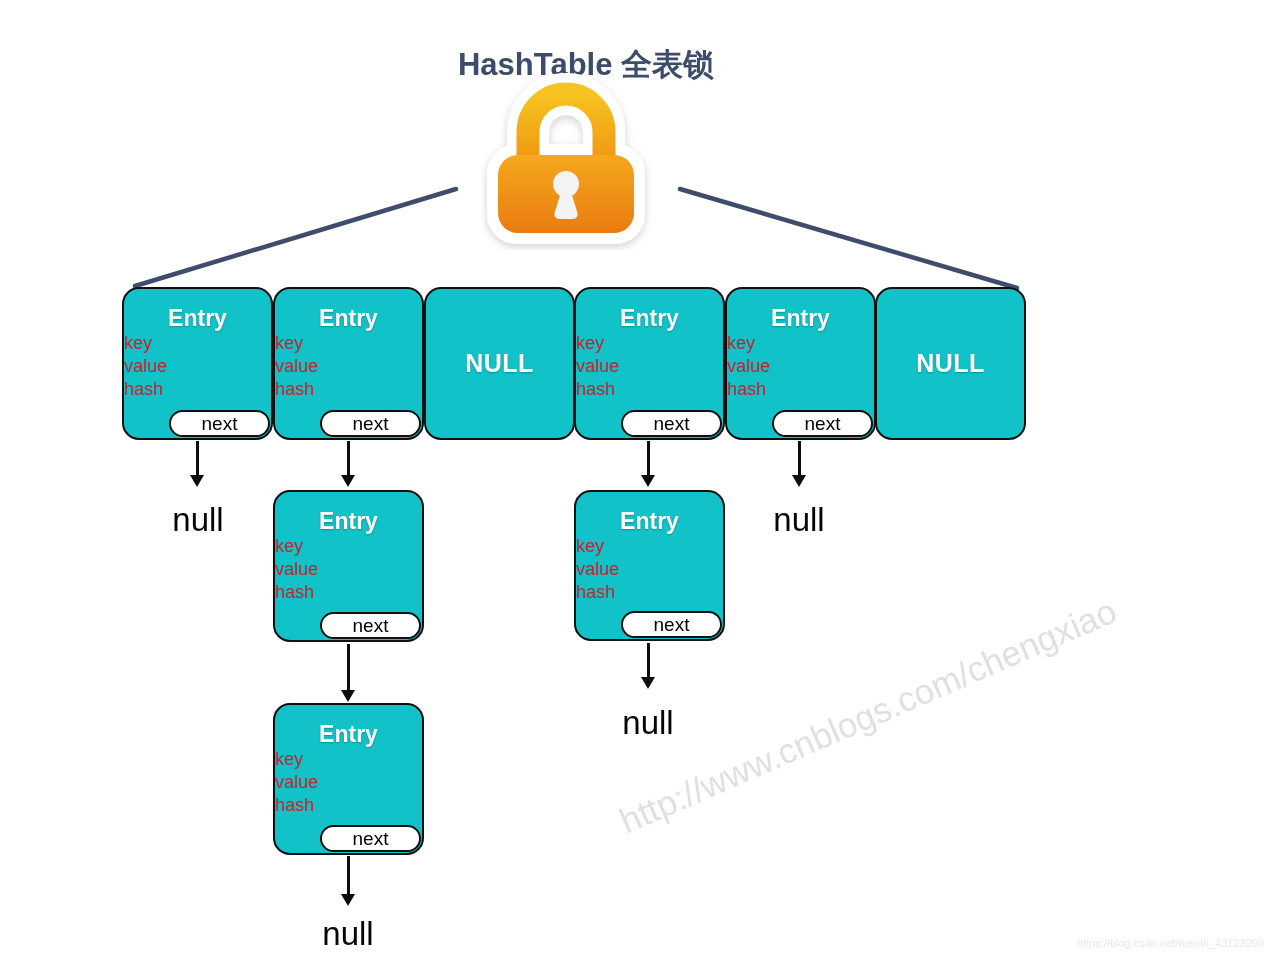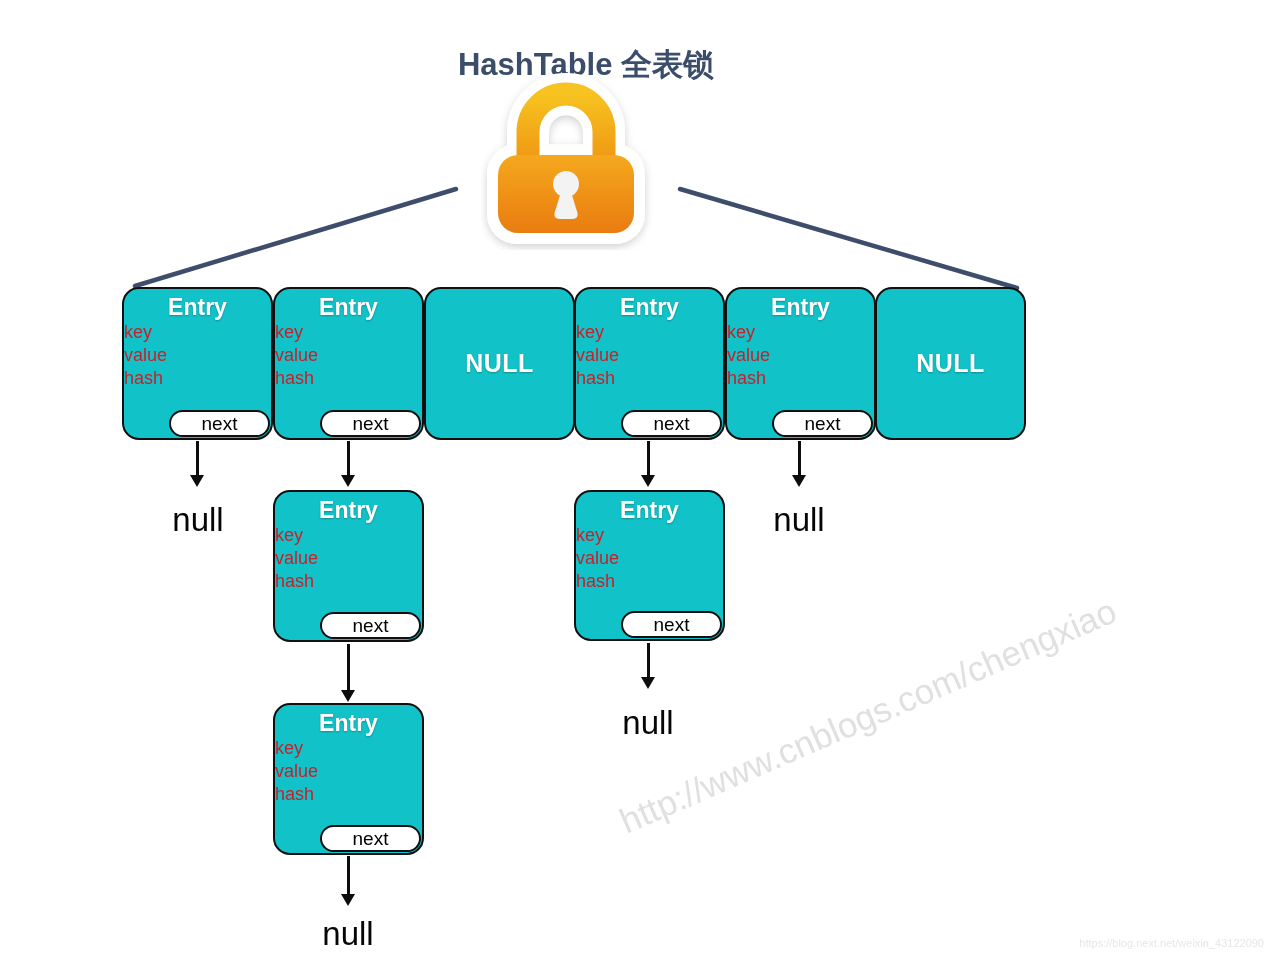--- a/index.html
+++ b/index.html
@@ -31,21 +31,21 @@
   .bucket {
     position: absolute;
     width: 151px;
     height: 153px;
     box-sizing: border-box;
     background: #11c3c8;
     border: 2.5px solid #101010;
     border-radius: 17px;
   }
   .entry-title {
-    margin-top: 5px;
+    margin-top: 16px;
     text-align: center;
     color: #ffffff;
     font-weight: 700;
     font-size: 23px;
     text-shadow: 0 1px 2px rgba(0,0,0,0.28);
   }
   .entry-field {
     color: #c8202b;
     font-size: 18px;
     line-height: 23px;
@@ -225,15 +225,15 @@
     <div class="entry-title">Entry</div>
     <div class="entry-field">key</div>
     <div class="entry-field">value</div>
     <div class="entry-field">hash</div>
     <div class="next-pill">next</div>
   </div>
   <div class="arrow" style="left:647px; top:643px; height:34px;"></div>
   <div class="null-ref" style="left:648px; top:723px;">null</div>
 
   <div class="wm-diagonal">http://www.cnblogs.com/chengxiao</div>
-  <div class="wm-corner">https://blog.next.net/weixin_43122090</div>
+  <div class="wm-corner">https://blog.csdn.net/weixin_43122090</div>
 
 </div>
 
 </body></html>

